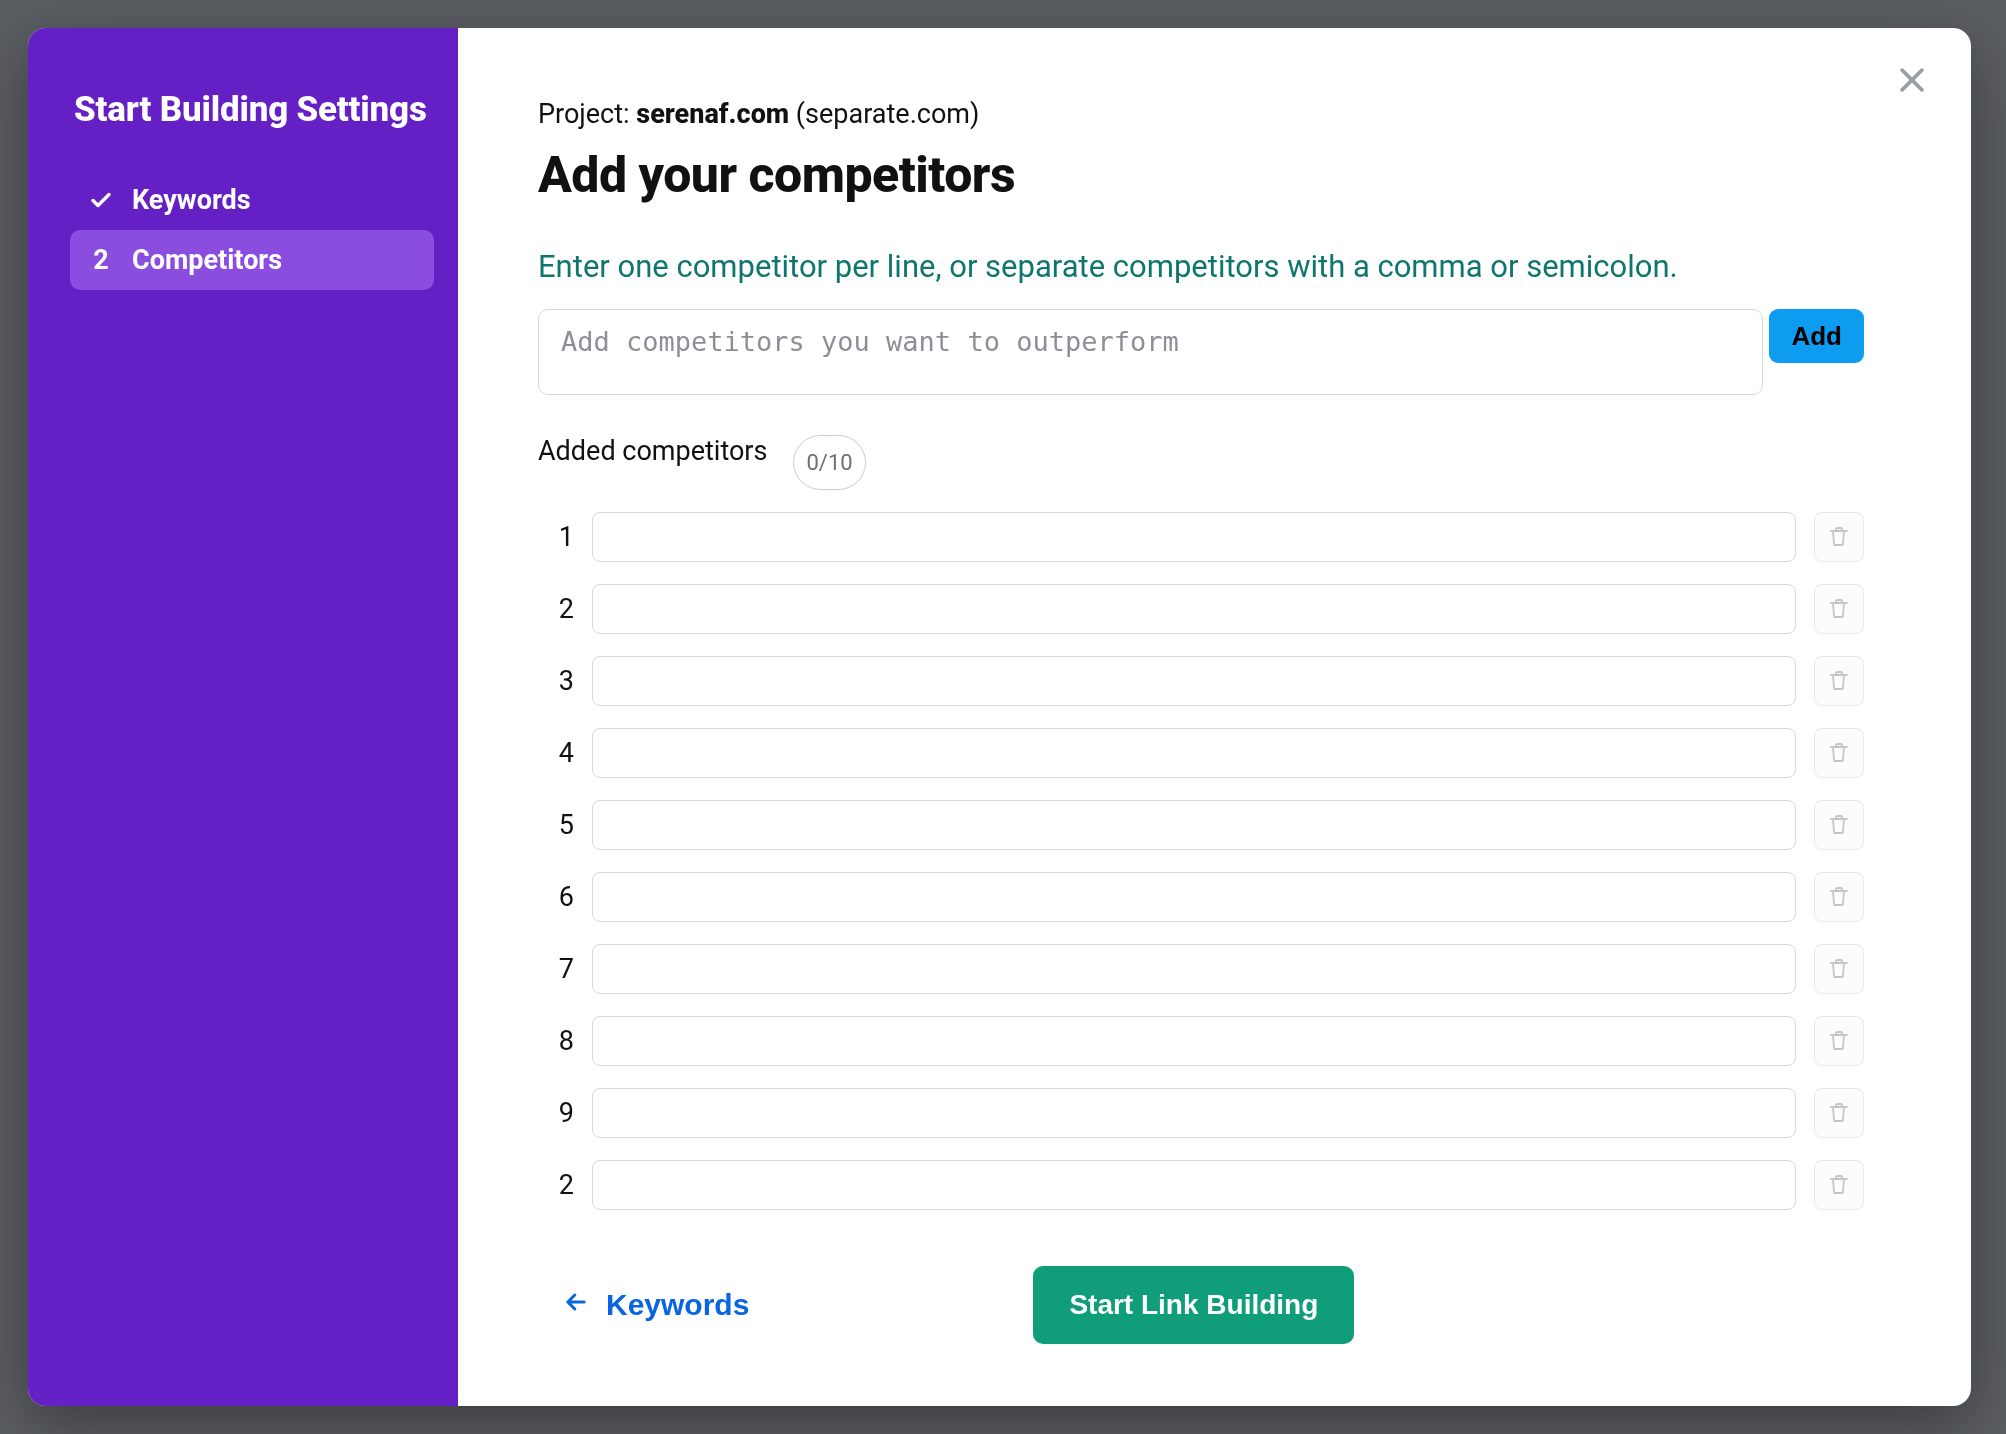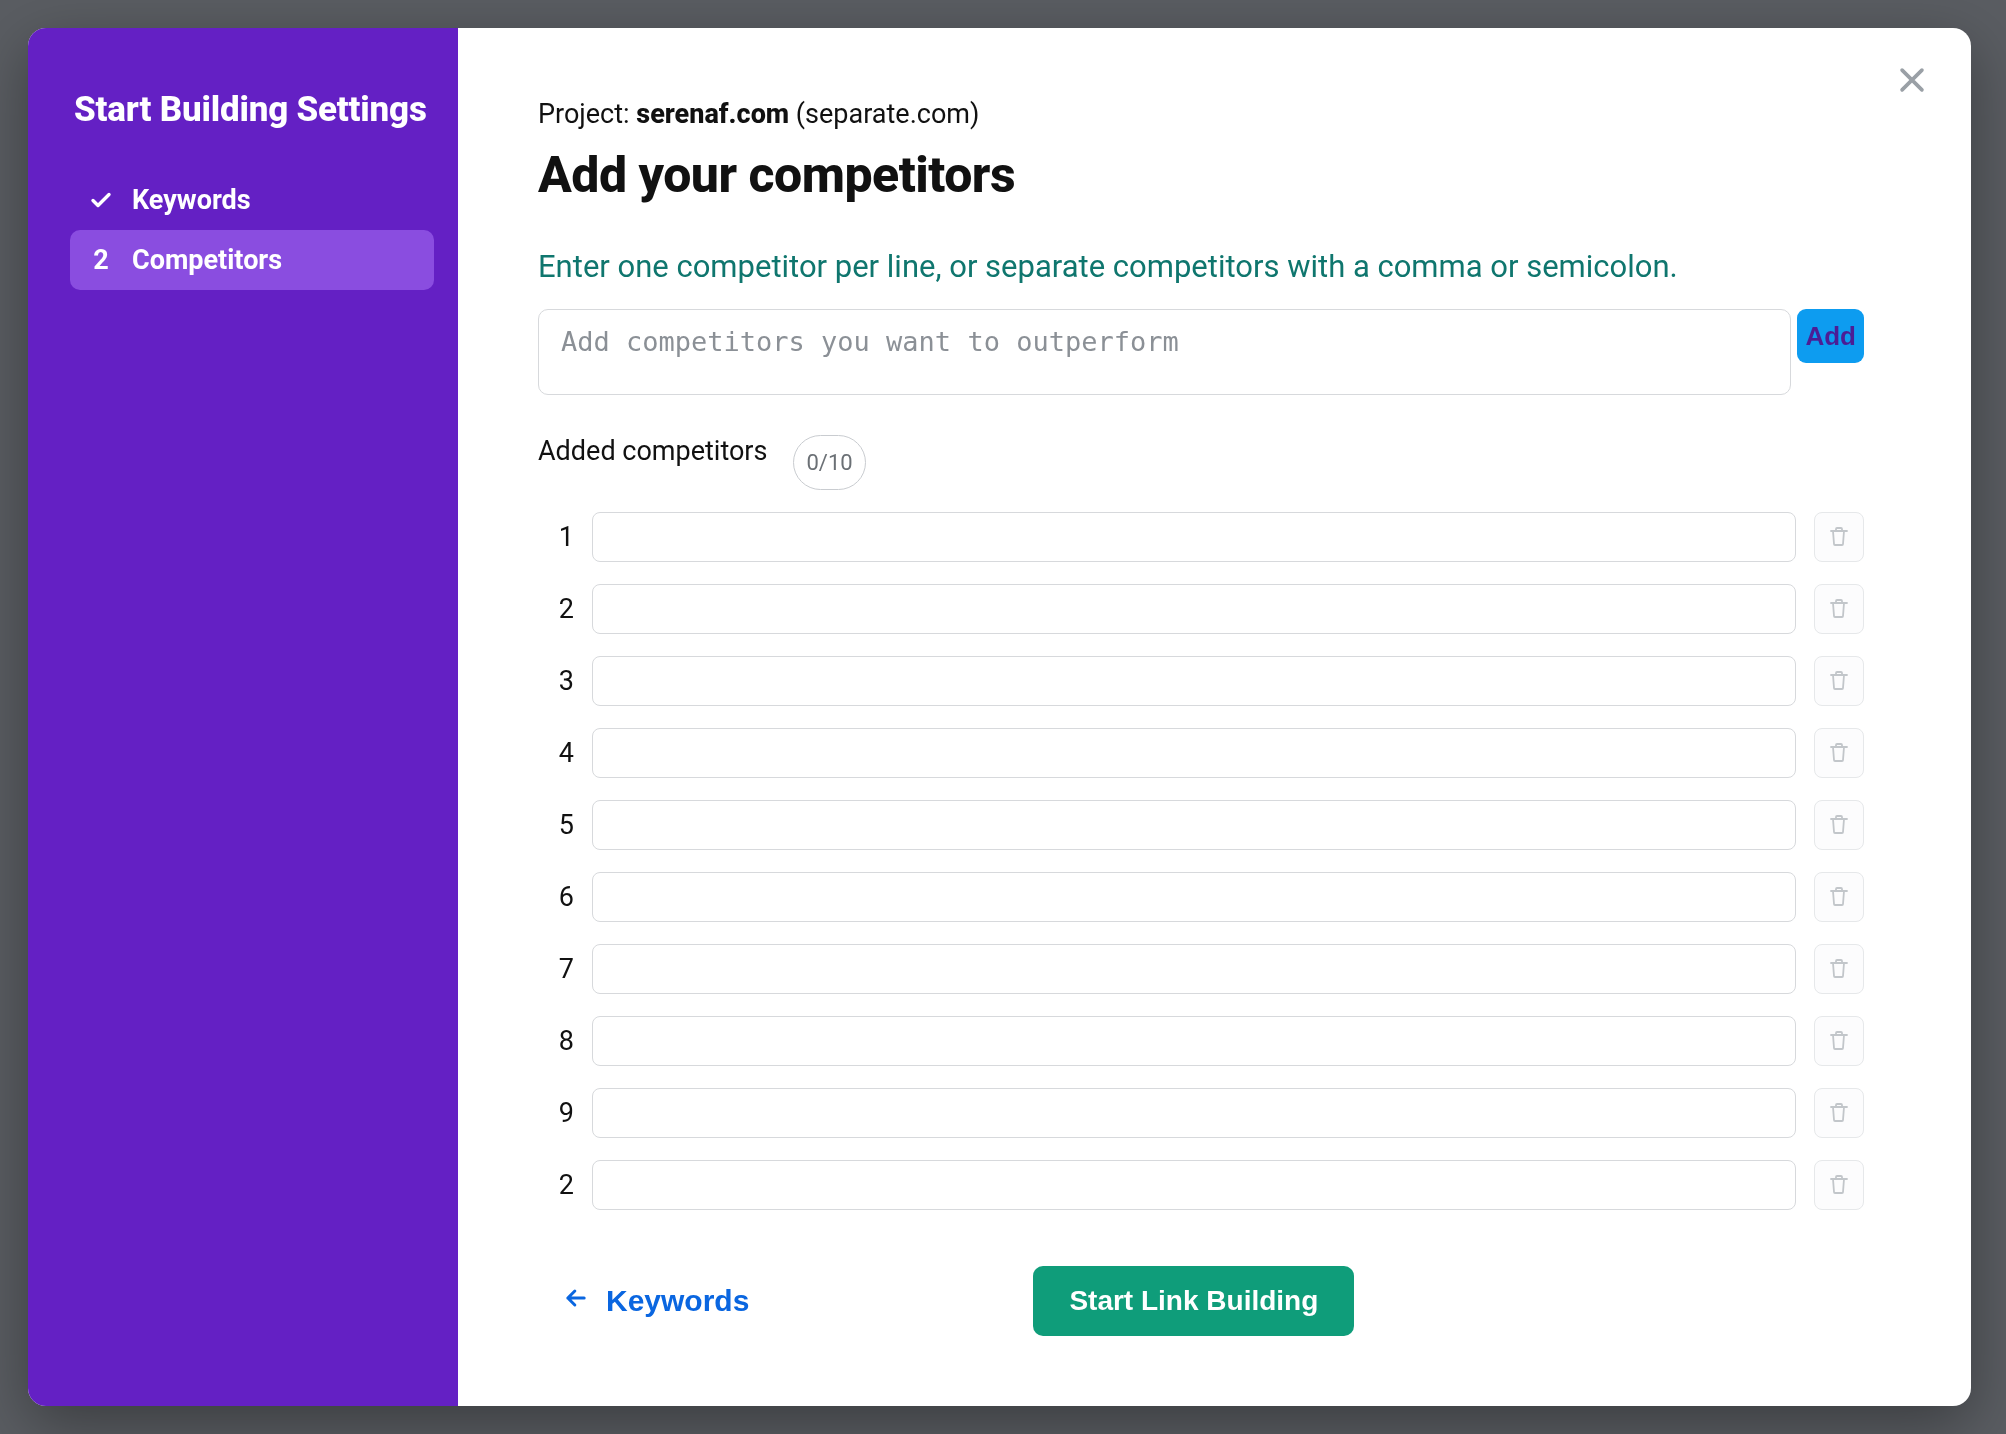--- a/index.html
+++ b/index.html
@@ -121,25 +121,25 @@
       padding: 16px 22px;
       font-size: 27px;
       color: #111;
       resize: none;
       outline: none;
     }
     .entry-input::placeholder { color: #8b9096; }
     .add-btn {
       height: 54px;
       align-self: flex-start;
-      padding: 0 8px;
+      padding: 0 22px;
       border: none;
       border-radius: 9px;
       background: #0d9cf0;
-      color: #4c1d95;
+      color: #000000;
       font-size: 26px;
       font-weight: 700;
       cursor: pointer;
     }
     .added-header {
       display: flex;
       align-items: flex-start;
       gap: 26px;
       font-size: 27px;
       margin-bottom: 22px;
@@ -203,21 +203,21 @@
       color: #0a66e0;
       font-size: 30px;
       font-weight: 700;
       cursor: pointer;
       background: none;
       border: none;
       margin-left: 24px;
     }
     .primary-btn {
       margin-left: 284px;
-      height: 70px;
+      height: 78px;
       padding: 0 36px;
       border: none;
       border-radius: 10px;
       background: #0f9d7a;
       color: #fff;
       font-size: 28px;
       font-weight: 700;
       cursor: pointer;
     }
   </style>

